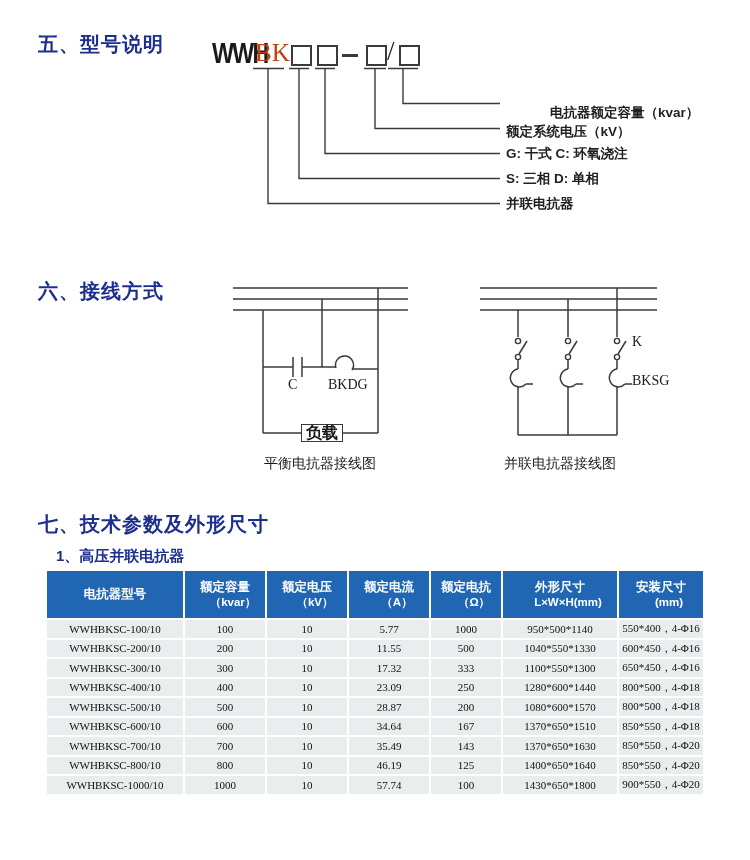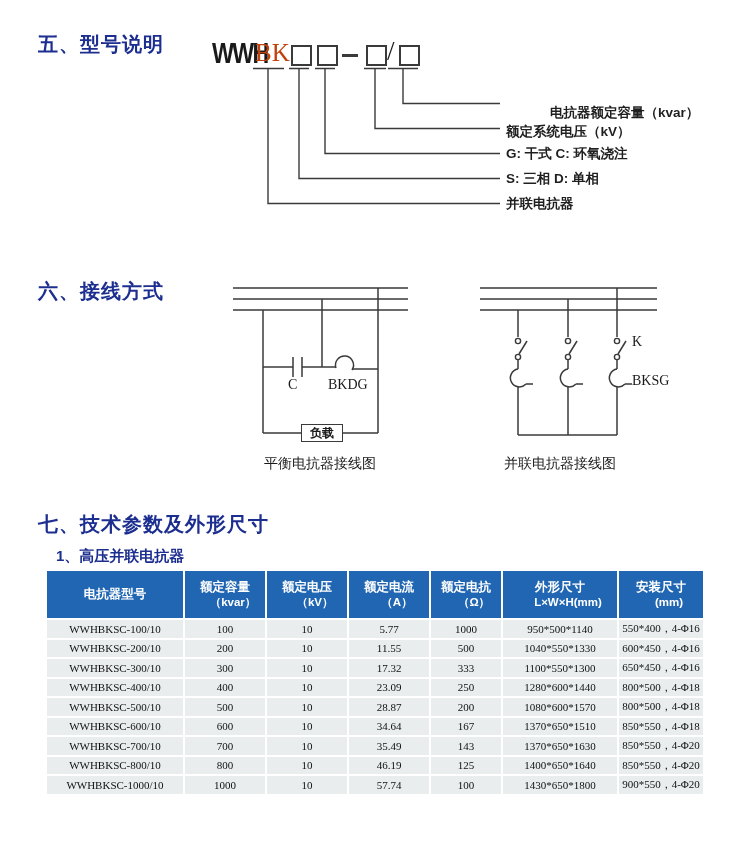--- a/index.html
+++ b/index.html
@@ -23,21 +23,21 @@
                  font-size:13.5px;font-weight:600;color:#1f1f1f;white-space:nowrap;}
 
   svg.lines{position:absolute;left:0;top:0;}
   .wire{stroke:#3a3a3a;stroke-width:1.4;fill:none;}
   .wire2{stroke:#3a3a3a;stroke-width:1.5;fill:none;}
   .node{stroke:#3a3a3a;stroke-width:1.4;fill:#fff;}
 
   .circuit-label{position:absolute;font-family:"Liberation Serif", serif;font-size:14px;
                  color:#1a1a1a;white-space:nowrap;}
   .load-box{position:absolute;left:301px;top:424px;width:40px;height:16px;border:1.5px solid #3a3a3a;
-            background:#fff;text-align:center;line-height:16px;font-size:12px;font-weight:600;color:#1a1a1a;}
+            background:#fff;text-align:center;line-height:16px;font-size:16px;font-weight:600;color:#1a1a1a;}
   .diagram-caption{position:absolute;top:455px;width:170px;text-align:center;
                    font-size:14px;font-weight:normal;color:#1a1a1a;}
 
   
   .spec-table-wrap{position:absolute;left:45px;top:569px;width:660px;}
   table.spec{border-collapse:separate;border-spacing:2px;table-layout:fixed;width:660px;}
   table.spec th{background:#2066b2;color:#ffffff;font-weight:bold;font-size:12.5px;
                 height:47px;padding:0;text-align:center;vertical-align:middle;
                 font-family:"Liberation Sans", sans-serif;line-height:1.25;}
   table.spec th .h2line{font-size:11.5px;font-weight:bold;display:block;padding-left:16px;}

